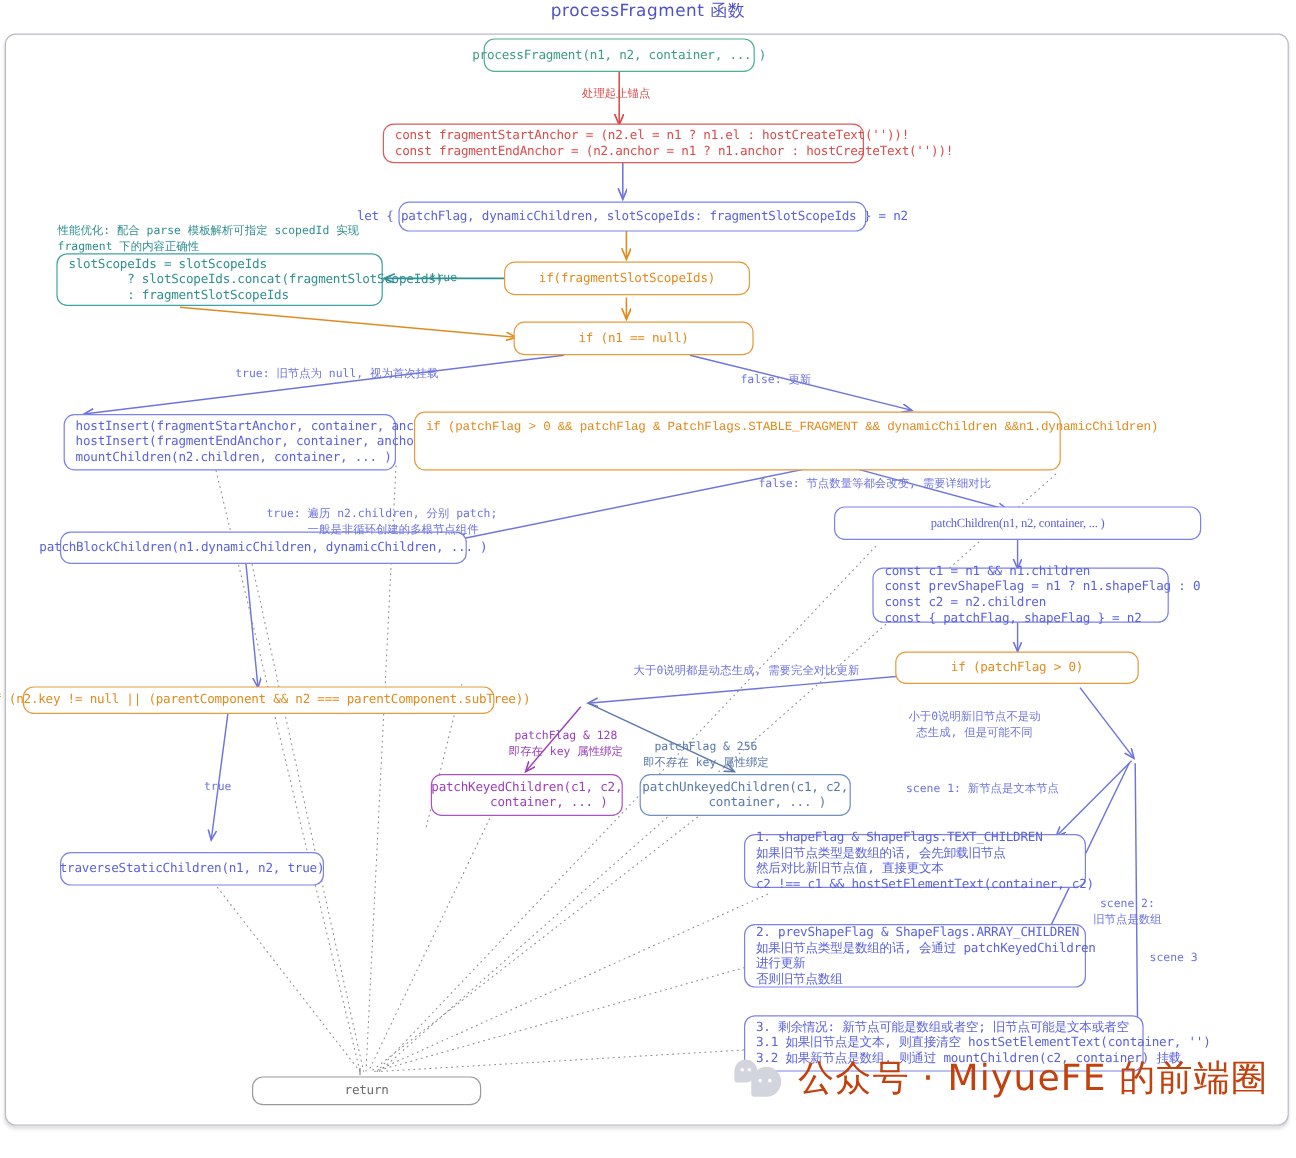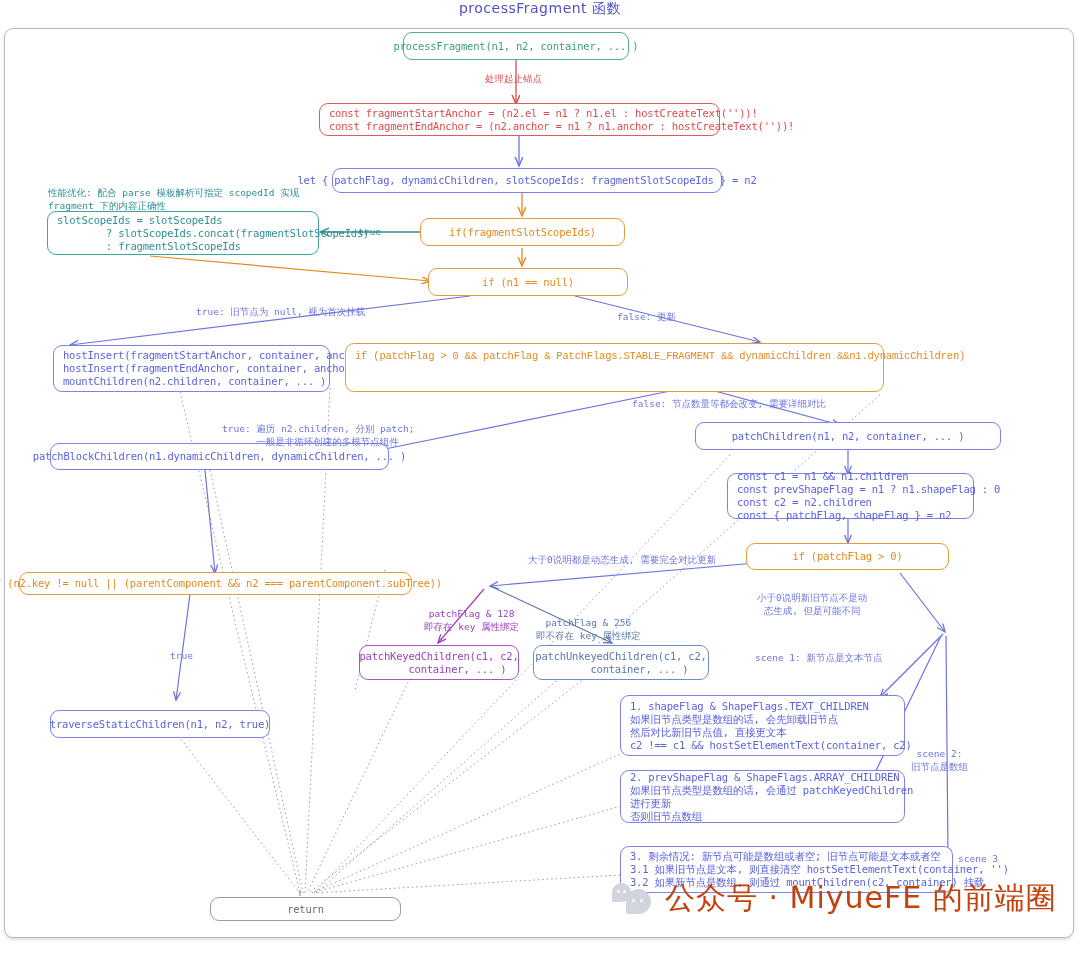--- a/index.html
+++ b/index.html
@@ -177,36 +177,36 @@
 <div class="node orange left" style="left:345px;top:343px;width:539px;height:49px;flex-direction:column;align-items:flex-start;justify-content:space-between;padding:6px 9px;font-family:Liberation Mono, monospace;">
   <span>if (patchFlag &gt; 0 &amp;&amp; patchFlag &amp; PatchFlags.STABLE_FRAGMENT &amp;&amp; dynamicChildren &amp;&amp;n1.dynamicChildren)</span>
 </div>
 
 <div class="node blue" style="left:50px;top:443px;width:339px;height:27px;">patchBlockChildren(n1.dynamicChildren, dynamicChildren, ... )</div>
 
 <div class="node orange" style="left:19px;top:572px;width:393px;height:23px;">if (n2.key != null || (parentComponent &amp;&amp; n2 === parentComponent.subTree))</div>
 
 <div class="node blue" style="left:50px;top:710px;width:220px;height:28px;">traverseStaticChildren(n1, n2, true)</div>
 
-<div class="node blue" style="left:695px;top:422px;width:306px;height:28px;">patchChildren(n1, n2, container, ... )</div>
+<div class="node blue" style="left:695px;top:422px;width:306px;height:28px;font-family:Liberation Serif, serif;">patchChildren(n1, n2, container, ... )</div>
 
 <div class="node blue left" style="left:727px;top:473px;width:247px;height:46px;">const c1 = n1 &amp;&amp; n1.children
 const prevShapeFlag = n1 ? n1.shapeFlag : 0
 const c2 = n2.children
 const { patchFlag, shapeFlag } = n2</div>
 
 <div class="node orange" style="left:746px;top:543px;width:203px;height:27px;">if (patchFlag &gt; 0)</div>
 
 <div class="node purple" style="left:359px;top:645px;width:160px;height:35px;text-align:center;">patchKeyedChildren(c1, c2,
       container, ... )</div>
 
 <div class="node steel" style="left:533px;top:645px;width:176px;height:35px;text-align:center;">patchUnkeyedChildren(c1, c2,
       container, ... )</div>
 
-<div class="node blue left" style="left:620px;top:695px;width:285px;height:61px;">1. shapeFlag &amp; ShapeFlags.TEXT_CHILDREN
+<div class="node blue left" style="left:620px;top:695px;width:285px;height:45px;">1. shapeFlag &amp; ShapeFlags.TEXT_CHILDREN
 如果旧节点类型是数组的话, 会先卸载旧节点
 然后对比新旧节点值, 直接更文本
 c2 !== c1 &amp;&amp; hostSetElementText(container, c2)</div>
 
 <div class="node blue left" style="left:620px;top:770px;width:285px;height:53px;">2. prevShapeFlag &amp; ShapeFlags.ARRAY_CHILDREN
 如果旧节点类型是数组的话, 会通过 patchKeyedChildren
 进行更新
 否则旧节点数组</div>
 
 <div class="node blue left" style="left:620px;top:846px;width:333px;height:47px;">3. 剩余情况: 新节点可能是数组或者空; 旧节点可能是文本或者空
@@ -239,21 +239,21 @@
 即存在 key 属性绑定</div>
 
 <div class="edge-label lbl-steel" style="left:536px;top:617px;text-align:center;">patchFlag &amp; 256
 即不存在 key 属性绑定</div>
 
 <div class="edge-label lbl-blue" style="left:755px;top:652px;">scene 1: 新节点是文本节点</div>
 
 <div class="edge-label lbl-blue" style="left:911px;top:748px;text-align:center;">scene 2:
 旧节点是数组</div>
 
-<div class="edge-label lbl-blue" style="left:958px;top:853px;">scene 3</div>
+<div class="edge-label lbl-blue" style="left:958px;top:793px;">scene 3</div>
 
 <div class="note" style="left:48px;top:186px;">性能优化: 配合 parse 模板解析可指定 scopedId 实现
 fragment 下的内容正确性</div>
 
 <div id="watermark">
   <span class="wm-mark">
     <i class="b1"></i>
       <i class="b2"></i>
     <i class="d d1"></i>
       <i class="d d2"></i>

